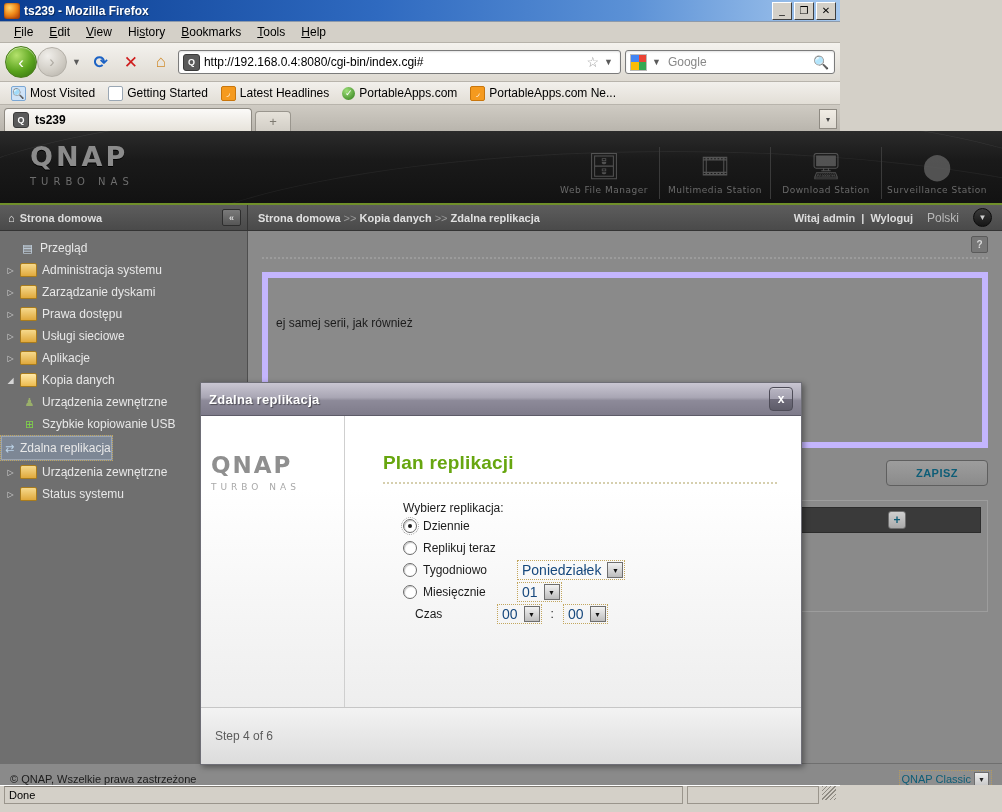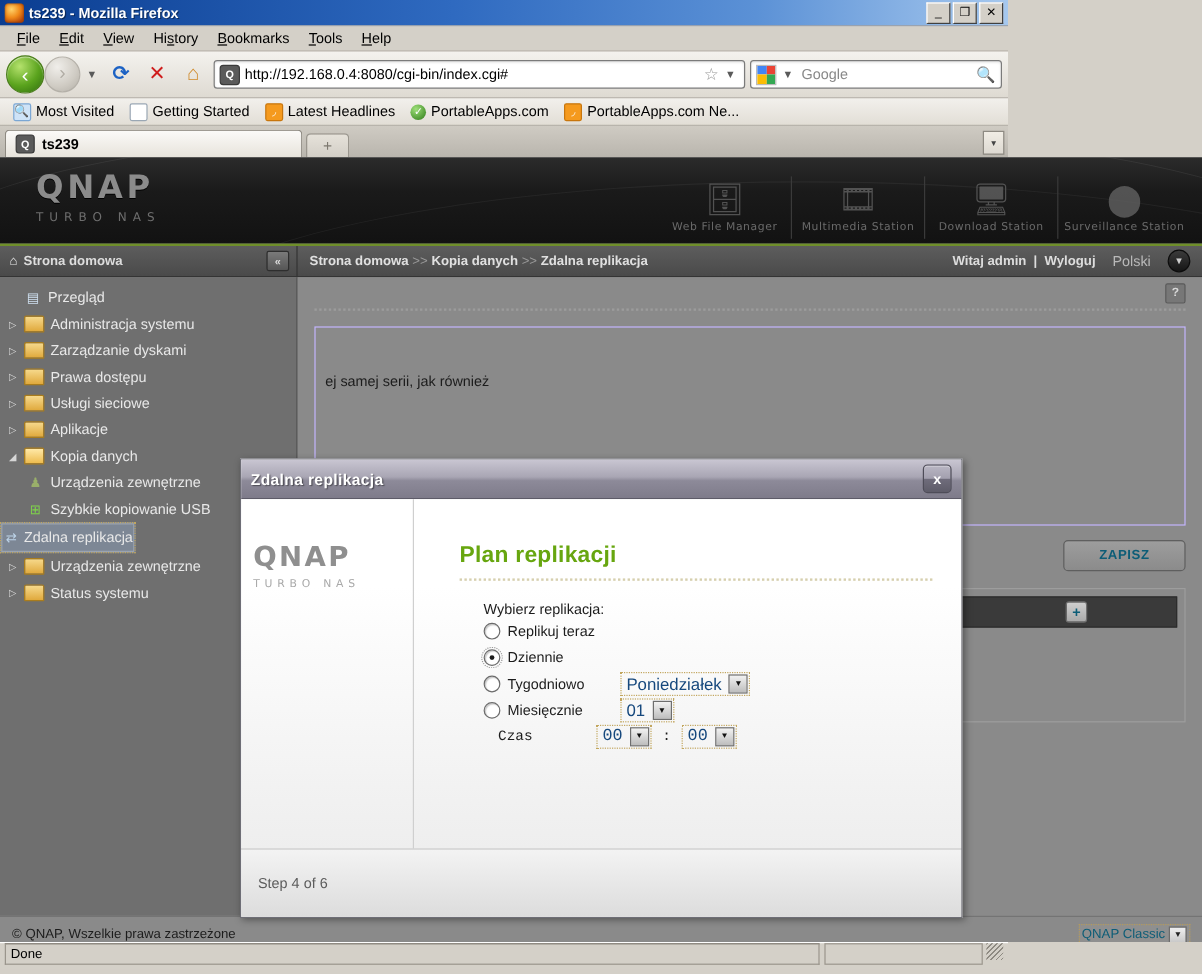--- a/index.html
+++ b/index.html
@@ -137,21 +137,21 @@
     background:linear-gradient(to bottom,#f6d98c,#e0a93c);border:1px solid #a97c1d;position:relative;}
   .folder.open{background:linear-gradient(to bottom,#ffe9a8,#edbb4e);}
   .micon{width:15px;height:14px;display:flex;align-items:center;justify-content:center;font-size:11px;flex:0 0 auto;}
   .sub{padding-left:22px;}
 
   .qmain{flex:1;background:#8a8a8a;position:relative;}
   .qmain .mainhead{height:26px;display:flex;align-items:center;justify-content:flex-end;padding-right:14px;}
   .helpbtn{width:15px;height:15px;background:#777;border:1px solid #5a5a5a;border-radius:2px;
     color:#d8d8d8;font-size:10px;font-weight:bold;display:flex;align-items:center;justify-content:center;}
   .dotrule{height:1px;margin:0 14px;border-top:2px dotted #9c9c9c;}
-  .panelbox{margin:12px 14px 0 14px;border:1px solid #c4b5fd;height:164px;position:relative;
+  .panelbox{margin:12px 14px 0 14px;border:6px solid #c4b5fd;height:164px;position:relative;
             color:#1c1c1c;font-size:12px;}
   .panelbox .ptext{position:absolute;left:8px;top:38px;white-space:nowrap;}
   .saverow{display:flex;justify-content:flex-end;padding:12px 14px 0 0;}
   .btn-outline{min-width:72px;height:24px;padding:0 14px;border:1px solid #5f5f5f;border-radius:4px;
     background:linear-gradient(to bottom,#9d9d9d,#8b8b8b);color:#0d5d77;font-weight:bold;font-size:11px;
     display:flex;align-items:center;justify-content:center;letter-spacing:.5px;}
   .panelbox2{margin:14px 14px 0 14px;border:1px solid #9d9d9d;height:112px;padding:6px;box-sizing:border-box;}
   .darkbar{height:24px;background:#3a3a3a;border:1px solid #2c2c2c;display:flex;align-items:center;
            justify-content:flex-end;padding-right:74px;}
   .plusbtn{width:16px;height:16px;background:linear-gradient(to bottom,#cfcfcf,#a9a9a9);
@@ -457,50 +457,50 @@
         <div class="mleft">
           <div class="l1">QNAP</div>
           <div class="l2">TURBO NAS</div>
         </div>
         <div class="mright">
           <div class="mhead">Plan replikacji</div>
           <div class="mdots"></div>
           <div class="mlabel">Wybierz replikacja:</div>
 
           <div class="frow">
-            <span class="radio"></span>
-            <span class="rlabel">Replikuj teraz</span>
-          </div>
-
-          <div class="frow">
             <span class="radio on">
                 <span class="dot"></span>
               </span>
             <span class="rlabel">Dziennie</span>
+          </div>
+
+          <div class="frow">
+            <span class="radio"></span>
+            <span class="rlabel">Replikuj teraz</span>
           </div>
 
           <div class="frow">
             <span class="radio"></span>
             <span class="rlabel">Tygodniowo</span>
             <span class="sel">
               <span class="sv">Poniedziałek</span>
               <span class="sa">▼</span>
             </span>
           </div>
 
           <div class="frow">
             <span class="radio"></span>
             <span class="rlabel">Miesięcznie</span>
             <span class="sel">
               <span class="sv">01</span>
               <span class="sa">▼</span>
             </span>
           </div>
 
-          <div class="frow" style="padding-left:32px;font-family:Liberation Mono, monospace;">
+          <div class="frow" style="padding-left:32px;">
             <span class="rlabel" style="min-width:76px;">Czas</span>
             <span class="sel">
               <span class="sv">00</span>
               <span class="sa">▼</span>
             </span>
             <span class="colon">:</span>
             <span class="sel">
               <span class="sv">00</span>
               <span class="sa">▼</span>
             </span>

